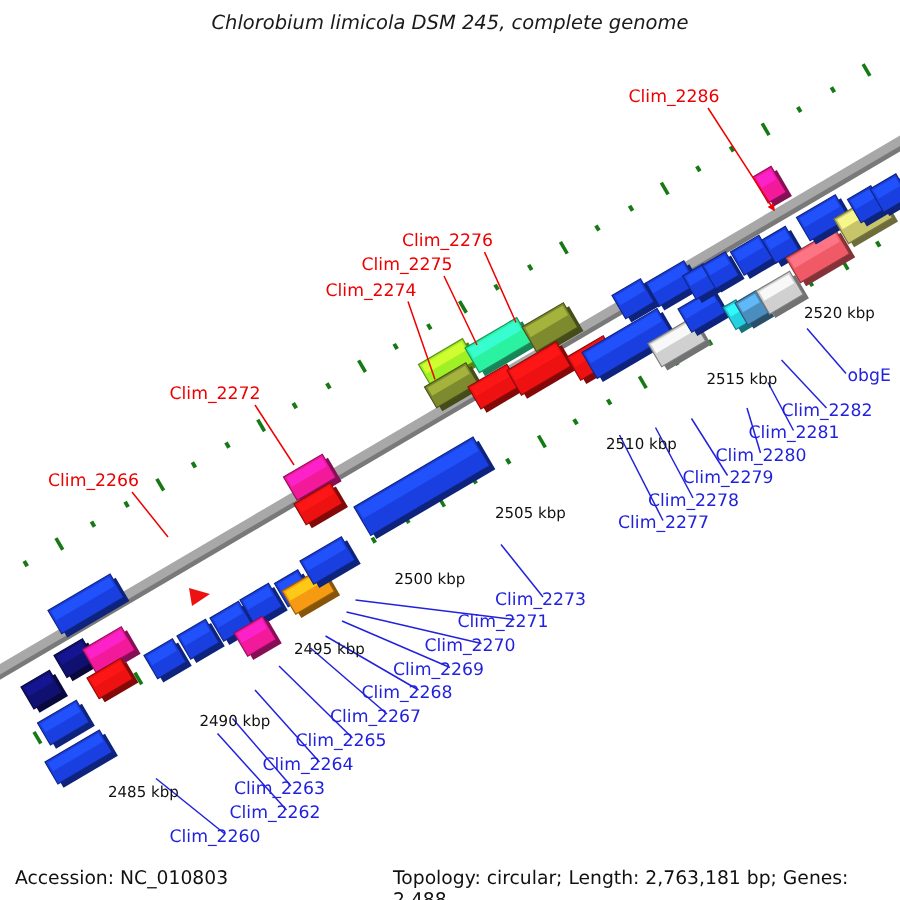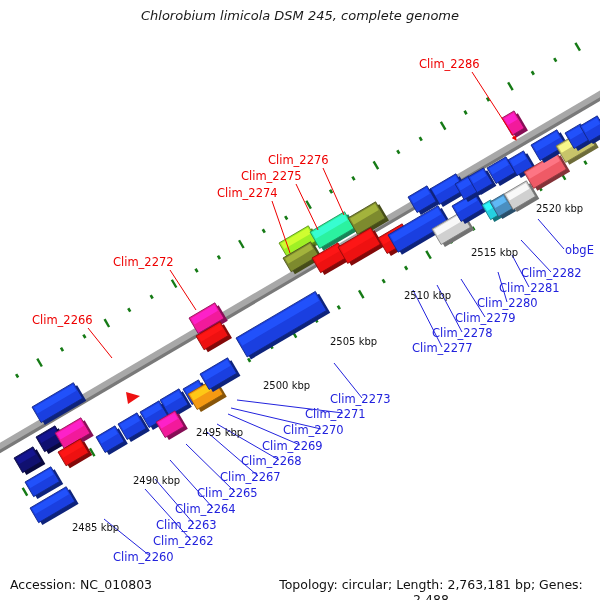--- a/index.html
+++ b/index.html
@@ -32,21 +32,20 @@
     left: 0;
     width: 600px;
     height: 600px;
   }
   #statusbar {
     position: absolute;
     left: 0;
     bottom: 0;
     width: 600px;
     height: 28px;
-    text-align: center;
   }
   .status-left {
     position: absolute;
     left: 10px;
     top: 5px;
     font-size: 12.5px;
     color: #111;
   }
   .status-right {
     position: absolute;

